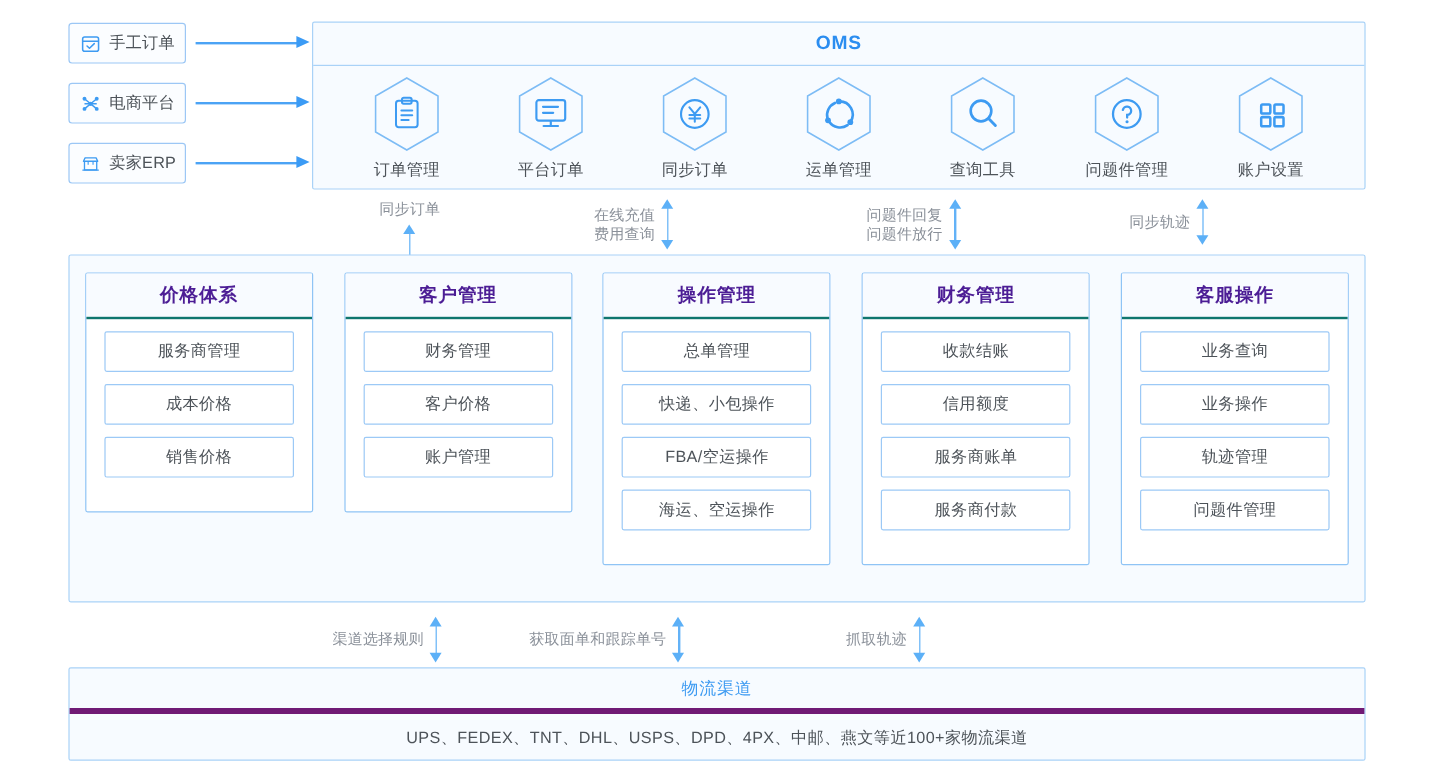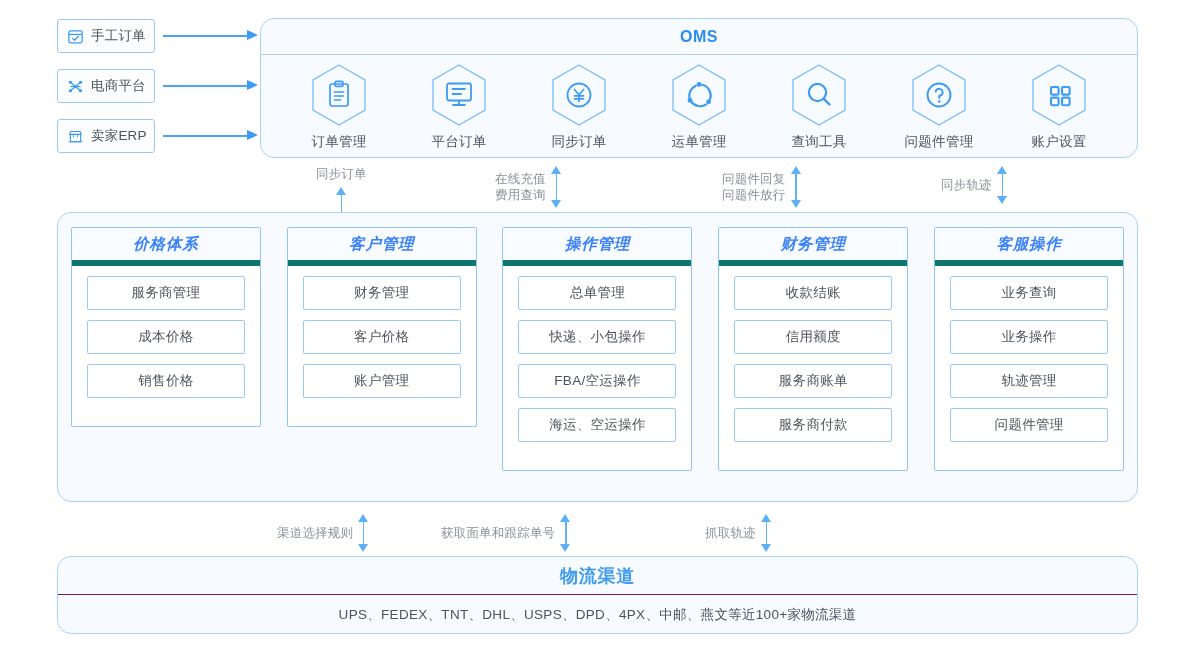--- a/index.html
+++ b/index.html
@@ -52,21 +52,21 @@
   .ha1 { left: 163px; top: 30px; width: 95px; }
   .ha2 { left: 163px; top: 80px; width: 95px; }
   .ha3 { left: 163px; top: 130px; width: 95px; }
   .h-arrow .line { width: 86px; }
 
   
   .panel {
     position: absolute;
     border: 1px solid #a9d2f7;
     background: #f7fbff;
-    border-radius: 14px;
+    border-radius: 2px;
   }
   .oms-panel { left: 260px; top: 18px; width: 878px; height: 140px; }
   .oms-head {
     height: 36px; border-bottom: 1px solid #a9d2f7;
     display: flex; align-items: center; justify-content: center;
     color: #2b8df0; font-size: 16px; font-weight: bold; letter-spacing: .6px;
   }
   .oms-body {
     height: 103px;
     display: flex; align-items: center; justify-content: space-around;
@@ -130,44 +130,44 @@
     justify-content: space-around; align-items: flex-start;
   }
   .group {
     width: 190px;
     border: 1px solid #8fc4f5;
     background: #ffffff;
     border-radius: 2px;
   }
   .group-head {
     height: 38px;
-    border-bottom: 6px solid #0f766e;
+    border-bottom: 2px solid #0f766e;
     background: #f8fbff;
     display: flex; align-items: center; justify-content: center;
-    color: #3b82f6; font-size: 15.5px; font-weight: bold; letter-spacing: .8px; font-style: italic;
+    color: #4c1d95; font-size: 15.5px; font-weight: bold; letter-spacing: .8px;
   }
   .group-body { padding: 10px 15px 12px 15px; }
   .cell {
     height: 34px;
     border: 1px solid #9cc9f6;
     border-radius: 2px;
     background: #ffffff;
     display: flex; align-items: center; justify-content: center;
     font-size: 13.5px; color: #4d5359; letter-spacing: .3px;
     margin-bottom: 10px;
     white-space: nowrap;
   }
   .cell:last-child { margin-bottom: 16px; }
 
   
   .bot-panel { left: 57px; top: 556px; width: 1081px; height: 78px; }
   .bot-head {
-    height: 38px; border-bottom: 1px solid #701a75;
+    height: 38px; border-bottom: 5px solid #701a75;
     display: flex; align-items: center; justify-content: center;
-    color: #3d9bf2; font-size: 18px; font-weight: bold; letter-spacing: .8px;
+    color: #3d9bf2; font-size: 14px; font-weight: normal; letter-spacing: .8px;
   }
   .bot-body {
     height: 39px;
     display: flex; align-items: center; justify-content: center;
     font-size: 13.5px; color: #4d5359; letter-spacing: .3px;
   }
 </style>
 </head>
 <body>
 

